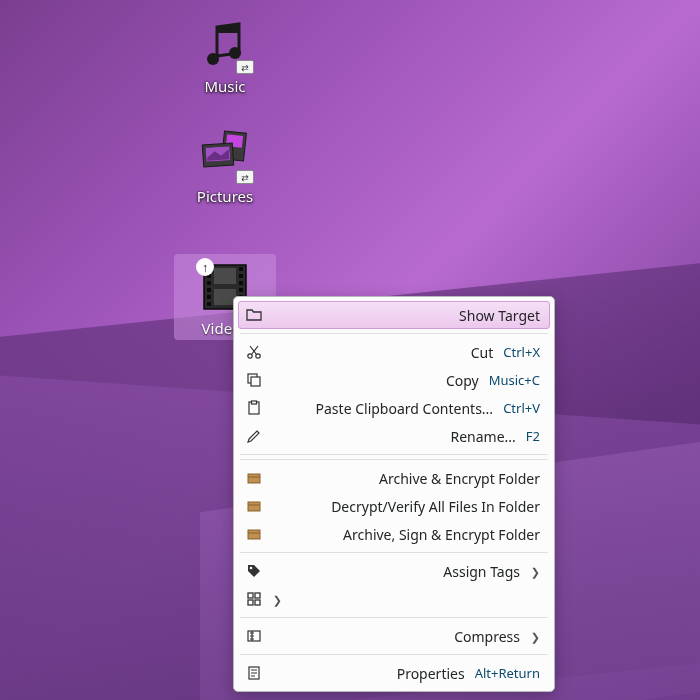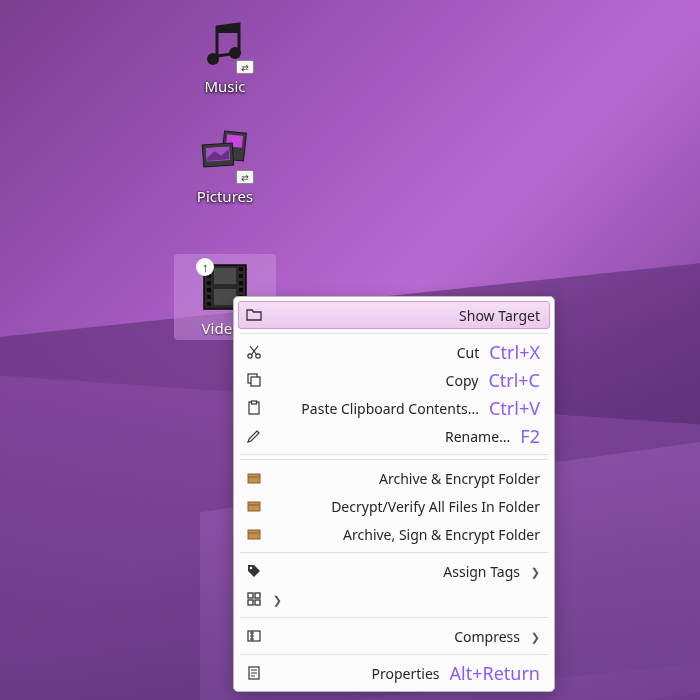--- a/index.html
+++ b/index.html
@@ -70,21 +70,21 @@
       color: #232627;
       height: 28px;
     }
     .menu-item.highlighted {
       background: linear-gradient(180deg, #f4dff5 0%, #edc8ee 100%);
       border: 1px solid #d29ad8;
       padding: 4px 9px 4px 7px;
     }
     .menu-item .mi-icon { width: 16px; height: 16px; flex-shrink: 0; display: flex; align-items: center; justify-content: center; }
     .menu-item .mi-label { flex: 1; text-align: right; }
-    .menu-item .mi-shortcut { color: #8b5cf6; font-size: 18px; }
+    .menu-item .mi-shortcut { color: #0c4a6e; font-size: 13px; }
     .menu-item .mi-arrow { color: #555; font-size: 11px; width: 10px; text-align: right; }
     .menu-sep { height: 1px; background: #e0e0e0; margin: 4px 2px; }
 
     svg { display: block; }
   </style>
 </head>
 <body>
 
 <div class="wallpaper">
   <div class="wave"></div>
@@ -172,21 +172,21 @@
   </div>
 
   <div class="menu-item">
     <span class="mi-icon">
       <svg width="16" height="16" viewBox="0 0 16 16">
           <rect x="2" y="2" width="9" height="9" fill="none" stroke="#333" stroke-width="1.2"></rect>
           <rect x="5" y="5" width="9" height="9" fill="#fcfcfc" stroke="#333" stroke-width="1.2"></rect>
         </svg>
     </span>
     <span class="mi-label">Copy</span>
-    <span class="mi-shortcut">Ctrl+C</span>
+    <span class="mi-shortcut">Music+C</span>
   </div>
 
   <div class="menu-item">
     <span class="mi-icon">
       <svg width="16" height="16" viewBox="0 0 16 16">
           <rect x="3" y="2" width="10" height="12" fill="none" stroke="#333" stroke-width="1.2"></rect>
           <rect x="5.5" y="1" width="5" height="3" fill="#fcfcfc" stroke="#333" stroke-width="1.2"></rect>
         </svg>
     </span>
     <span class="mi-label">Paste Clipboard Contents...</span>

